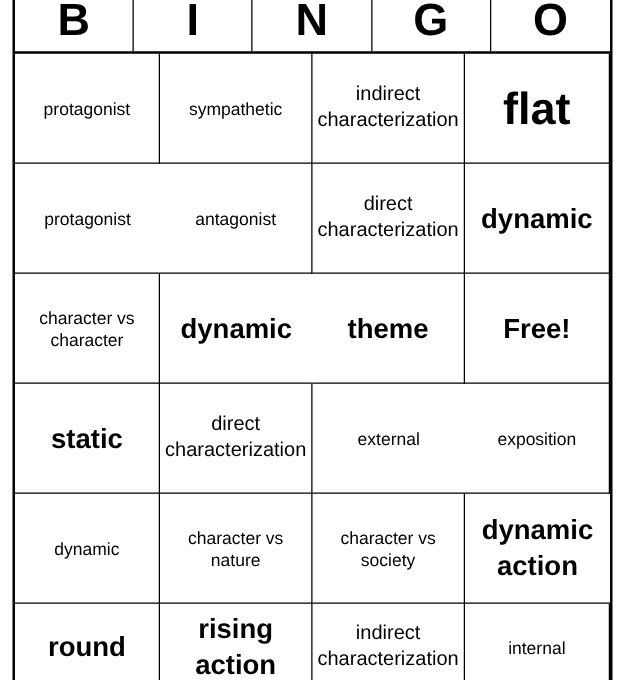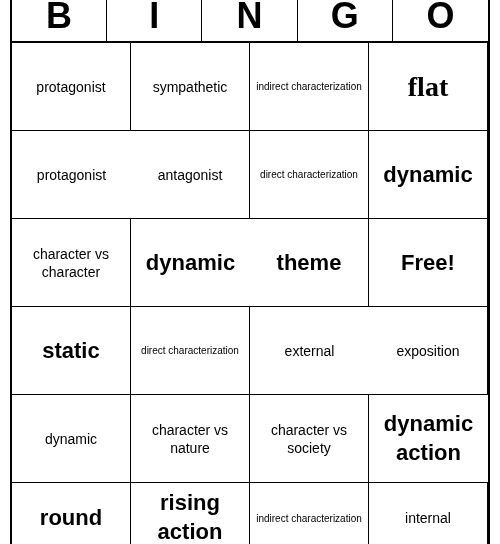--- a/index.html
+++ b/index.html
@@ -69,28 +69,27 @@
       font-size: 14px;
       line-height: 1.3;
     }
 
     .cell-text.large {
       font-size: 22px;
       font-weight: bold;
     }
 
     .cell-text.small {
-      font-size: 10px;
+      font-size: 16px;
       line-height: 1.3;
     }
 
     .cell-text.xlarge {
-      font-size: 28px;
+      font-size: 36px;
       font-weight: bold;
-      font-family: Liberation Serif, serif;
     }
   </style>
 </head>
 <body>
 
 <div class="bingo-container">
   <div class="bingo-header">
   <div class="bingo-header-cell">B</div>
       <div class="bingo-header-cell">I</div>
       <div class="bingo-header-cell">N</div>

